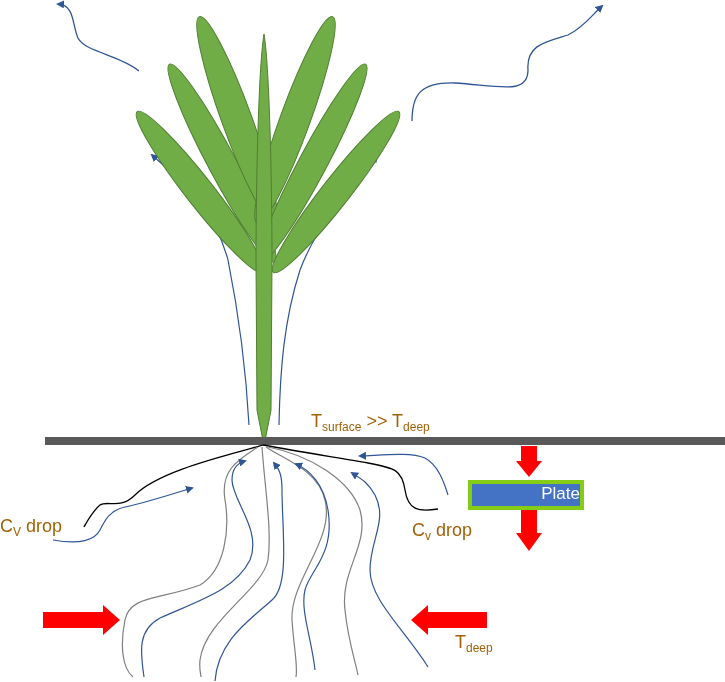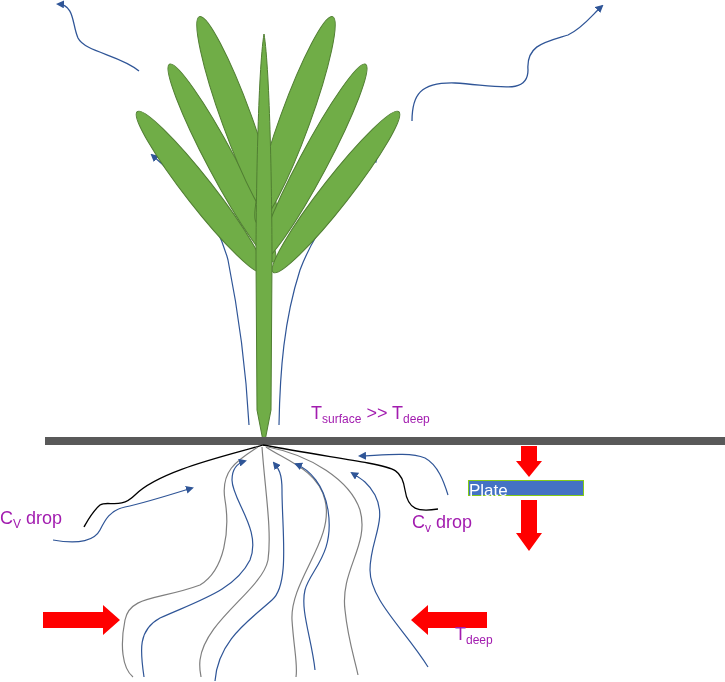--- a/index.html
+++ b/index.html
@@ -1,23 +1,23 @@
 <!DOCTYPE html>
 <html><head>
 <meta charset="utf-8">
 <style>
   html, body { margin: 0; padding: 0; background: #ffffff; }
   body { width: 725px; height: 682px; overflow: hidden; position: relative;
          font-family: "Liberation Sans", "DejaVu Sans", sans-serif; }
   svg { position: absolute; left: 0; top: 0; }
-  .label { position: absolute; color: #a21caf; font-size: 18px; white-space: nowrap; }
+  .label { position: absolute; color: #a16207; font-size: 18px; white-space: nowrap; margin-top: 8px; }
   .label sub { font-size: 12px; vertical-align: -4px; }
-  .plate-label { position: absolute; left: 468px; top: 480px; width: 116px; height: 16px;
-                 background: #4472c4; border: 1px solid #84cc16; color: #fff;
-                 font-size: 17px; text-align: left; line-height: 19px; box-sizing: border-box; }
+  .plate-label { position: absolute; left: 468px; top: 480px; width: 116px; height: 30px;
+                 background: #4472c4; border: 4px solid #84cc16; color: #fff;
+                 font-size: 17px; text-align: right; line-height: 19px; box-sizing: border-box; }
 </style>
 </head>
 <body>
 
 <svg width="725" height="682" viewBox="0 0 725 682">
   <defs>
     <marker id="ah" markerWidth="8" markerHeight="8" refX="6" refY="4" orient="auto" markerUnits="userSpaceOnUse">
       <path d="M0,0 L8,4 L0,8 z" fill="#2f5597"></path>
     </marker>
   </defs>

